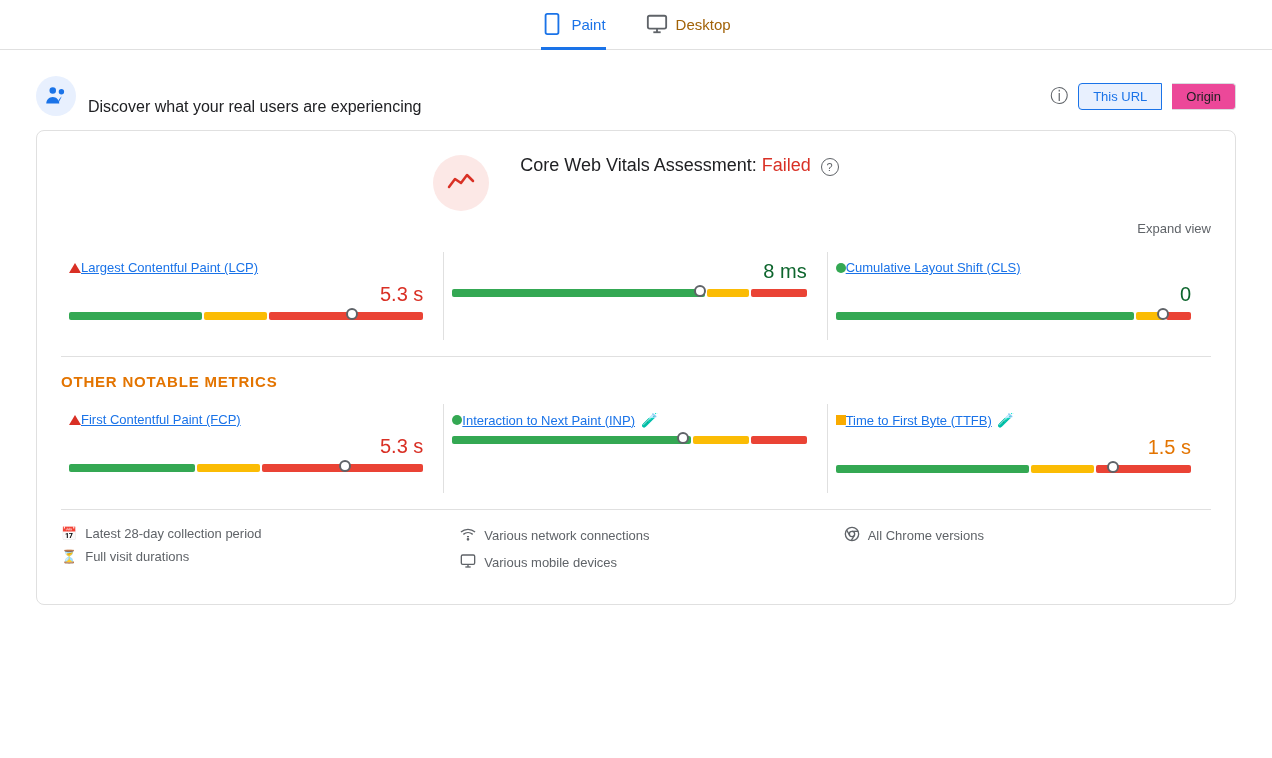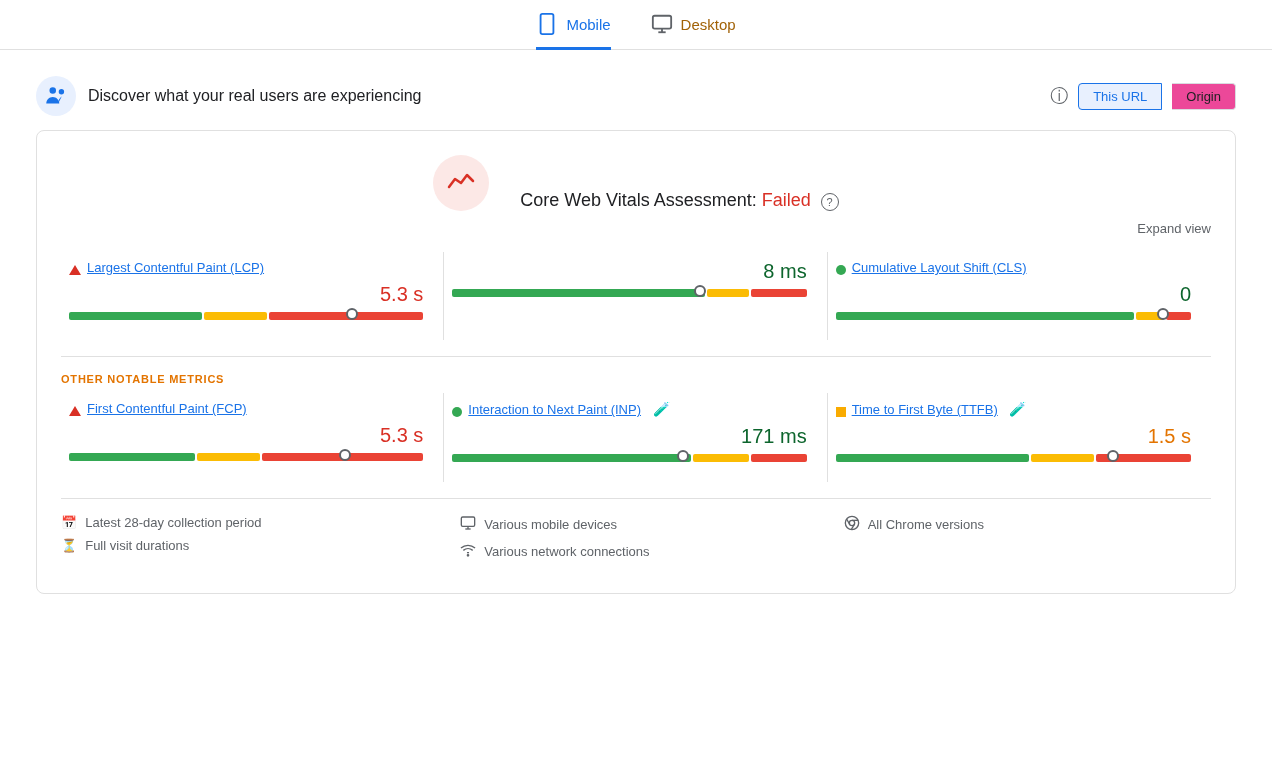--- a/index.html
+++ b/index.html
@@ -51,21 +51,21 @@
 
     
     .header-row {
       display: flex;
       align-items: center;
       justify-content: space-between;
       padding: 10px 0 14px 0;
     }
     .header-left {
       display: flex;
-      align-items: center;
+      align-items: flex-end;
       gap: 12px;
     }
     .avatar-icon {
       width: 40px;
       height: 40px;
       border-radius: 50%;
       background: #e8f0fe;
       display: flex;
       align-items: center;
       justify-content: center;
@@ -114,21 +114,21 @@
     .card {
       border: 1px solid #e0e0e0;
       border-radius: 8px;
       padding: 24px;
       background: #fff;
     }
 
     
     .assessment-header {
       display: flex;
-      align-items: flex-end;
+      align-items: flex-start;
       justify-content: center;
       gap: 31px;
       margin-bottom: 10px;
     }
     .assessment-icon {
       width: 56px;
       height: 56px;
       border-radius: 50%;
       background: #fce8e6;
       display: flex;
@@ -179,22 +179,21 @@
     }
     .metric-cell {
       padding: 8px 20px 20px 8px;
       border-right: 1px solid #e0e0e0;
     }
     .metric-cell:last-child {
       border-right: none;
     }
     .metric-header {
       display: flex;
-      align-items: flex-end;
-      gap: 6px;
+      align-items: center;
       margin-bottom: 8px;
     }
     .metric-status-dot {
       width: 10px;
       height: 10px;
       border-radius: 50%;
       flex-shrink: 0;
     }
     .metric-status-triangle {
       width: 0;
@@ -251,26 +250,26 @@
 
     
     .section-divider {
       border: none;
       border-top: 1px solid #e0e0e0;
       margin: 16px 0;
     }
 
     
     .notable-label {
-      font-size: 11px;
+      font-size: 15px;
       letter-spacing: 0.8px;
       color: #e37400;
       font-weight: 600;
       text-transform: uppercase;
-      margin-bottom: 8px;
+      margin-bottom: 14px;
       margin-top: 4px;
     }
 
     .lab-icon {
       display: inline-flex;
       align-items: center;
       justify-content: center;
       margin-left: 6px;
     }
 
@@ -303,21 +302,21 @@
   </style>
 </head>
 <body>
 
 <div class="tab-bar">
   <div class="tab active">
     <svg class="tab-icon" viewBox="0 0 24 24" fill="none" stroke="#1a73e8" stroke-width="2">
       <rect x="5" y="1" width="14" height="22" rx="2" ry="2"></rect>
       <line x1="12" y1="18" x2="12" y2="18" stroke-width="2.5"></line>
     </svg>
-    <span>Mobile</span>
+    <span>Paint</span>
   </div>
   <div class="tab">
     <svg class="tab-icon" viewBox="0 0 24 24" fill="none" stroke="#5f6368" stroke-width="2">
       <rect x="2" y="3" width="20" height="14" rx="2"></rect>
       <line x1="8" y1="21" x2="16" y2="21"></line>
       <line x1="12" y1="17" x2="12" y2="21"></line>
     </svg>
     <span>Desktop</span>
   </div>
 </div>
@@ -422,21 +421,20 @@
           <div class="bar-marker" style="left:78%;"></div>
         </div>
       </div>
 
       <div class="metric-cell">
         <div class="metric-header">
           <div class="metric-status-dot" style="background:#34a853;"></div>
           <span class="metric-name">Interaction to Next Paint (INP)</span>
           <span class="lab-icon" style="color:#1a73e8;font-size:14px;">🧪</span>
         </div>
-        <div class="metric-value green">171 ms</div>
         <div class="bar-container">
           <div class="bar-segment" style="background:#34a853;width:68%;"></div>
           <div class="bar-segment" style="background:#fbbc04;width:16%;"></div>
           <div class="bar-segment" style="background:#ea4335;width:16%;"></div>
           <div class="bar-marker" style="left:65%;"></div>
         </div>
       </div>
 
       <div class="metric-cell" style="border-right:none;">
         <div class="metric-header">
@@ -460,40 +458,40 @@
         <div class="footer-item">
           <span>📅</span>
           <span>Latest 28-day collection period</span>
         </div>
         <div class="footer-item">
           <span>⏳</span>
           <span>Full visit durations</span>
         </div>
       </div>
       <div class="footer-cell">
-        <div class="footer-item">
-          <span>
-            <svg width="16" height="16" viewBox="0 0 24 24" fill="none" stroke="#5f6368" stroke-width="2">
-                <rect x="2" y="3" width="20" height="14" rx="2"></rect>
-                <line x1="8" y1="21" x2="16" y2="21"></line>
-                <line x1="12" y1="17" x2="12" y2="21"></line>
-              </svg>
-          </span>
-          <span>Various mobile devices</span>
-        </div>
         <div class="footer-item">
           <span>
             <svg width="16" height="16" viewBox="0 0 24 24" fill="none" stroke="#5f6368" stroke-width="2">
                 <path d="M1.42 9a16 16 0 0 1 21.16 0"></path>
                 <path d="M5 12.55a11 11 0 0 1 14.08 0"></path>
                 <path d="M10.54 16.1a6 6 0 0 1 2.92 0"></path>
                 <circle cx="12" cy="20" r="1" fill="#5f6368"></circle>
               </svg>
           </span>
           <span>Various network connections</span>
+        </div>
+        <div class="footer-item">
+          <span>
+            <svg width="16" height="16" viewBox="0 0 24 24" fill="none" stroke="#5f6368" stroke-width="2">
+                <rect x="2" y="3" width="20" height="14" rx="2"></rect>
+                <line x1="8" y1="21" x2="16" y2="21"></line>
+                <line x1="12" y1="17" x2="12" y2="21"></line>
+              </svg>
+          </span>
+          <span>Various mobile devices</span>
         </div>
       </div>
       <div class="footer-cell">
         <div class="footer-item">
           <span>
             <svg width="16" height="16" viewBox="0 0 24 24" fill="none" stroke="#5f6368" stroke-width="2">
                 <circle cx="12" cy="12" r="10"></circle>
                 <circle cx="12" cy="12" r="4"></circle>
                 <line x1="21.17" y1="8" x2="12" y2="8"></line>
                 <line x1="3.95" y1="6.06" x2="8.54" y2="14"></line>

